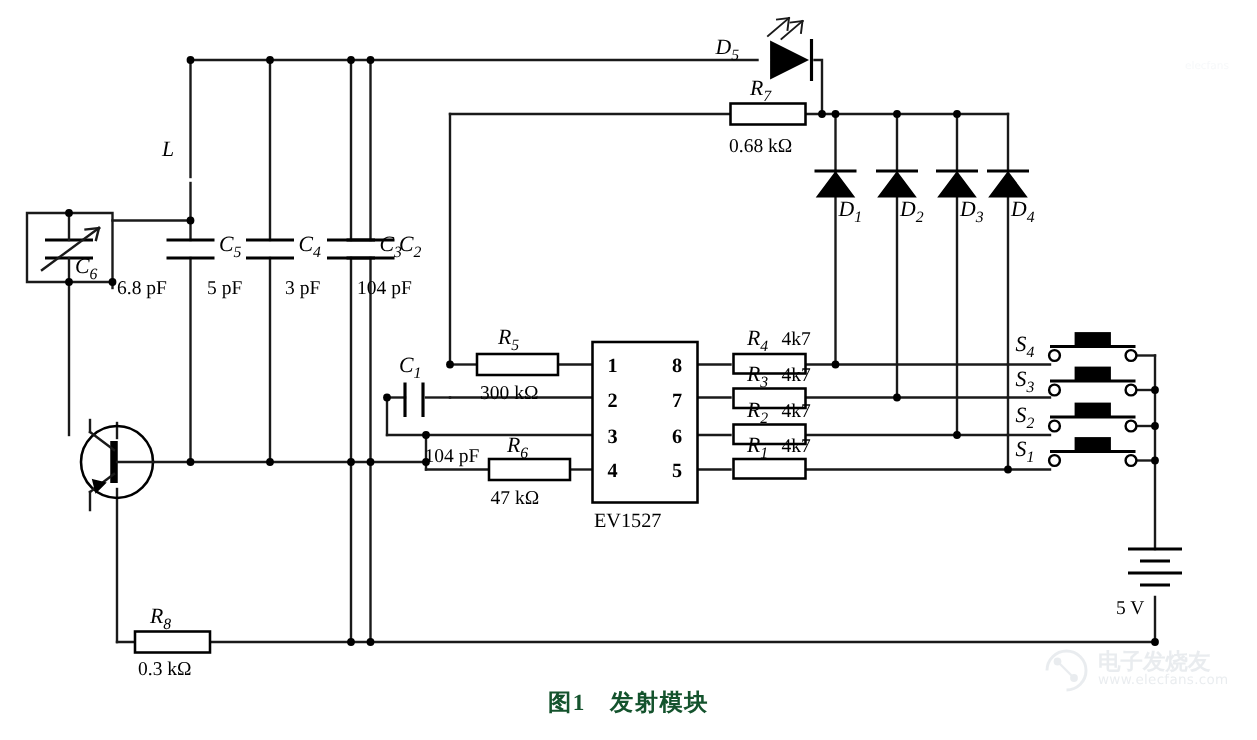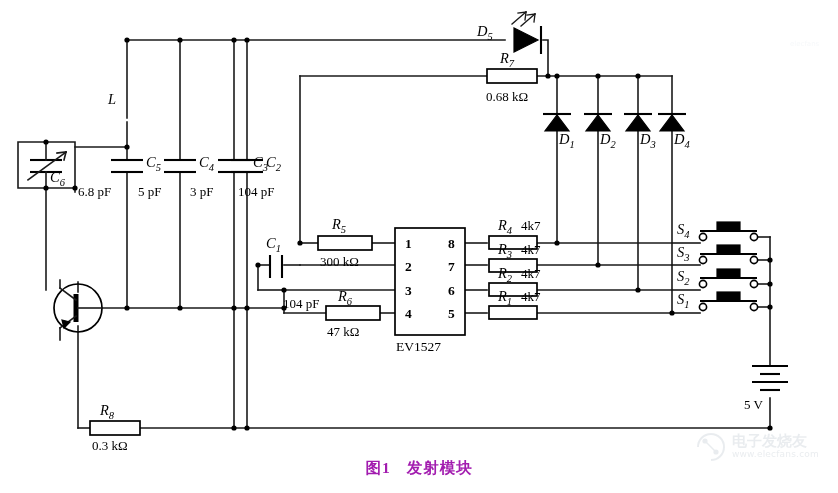--- a/index.html
+++ b/index.html
@@ -96,21 +96,21 @@
   }
   .caption {
     position: absolute;
     left: 0;
     top: 458px;
     width: 838px;
     text-align: center;
     font-family: "Liberation Serif", "DejaVu Sans", sans-serif;
     font-size: 15.5px;
     font-weight: bold;
-    color: #a21caf;
+    color: #14532d;
     letter-spacing: 1px;
   }
   .caption .cap-gap { display: inline-block; width: 16px; }
   .watermark {
     position: absolute;
     opacity: 0.30;
     pointer-events: none;
     color: #9aa7b4;
     font-family: "DejaVu Sans", sans-serif;
     white-space: nowrap;

